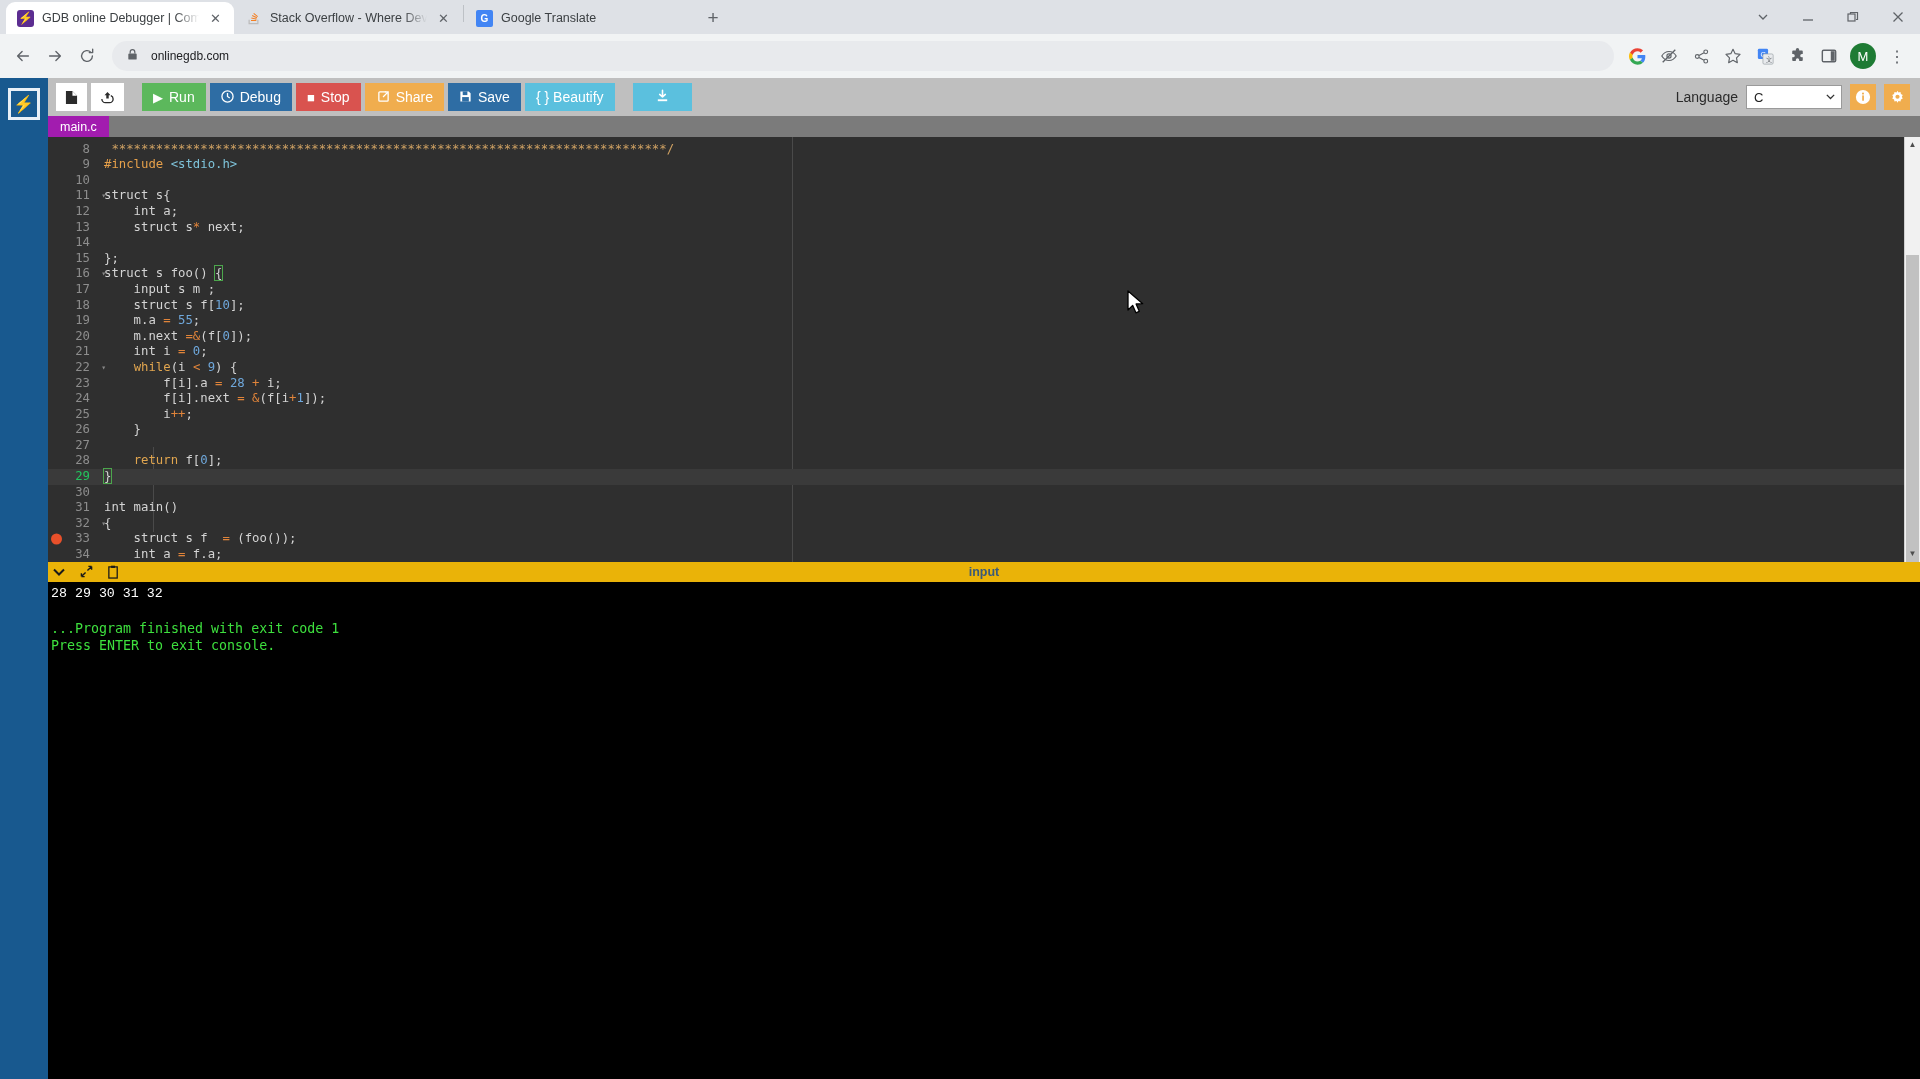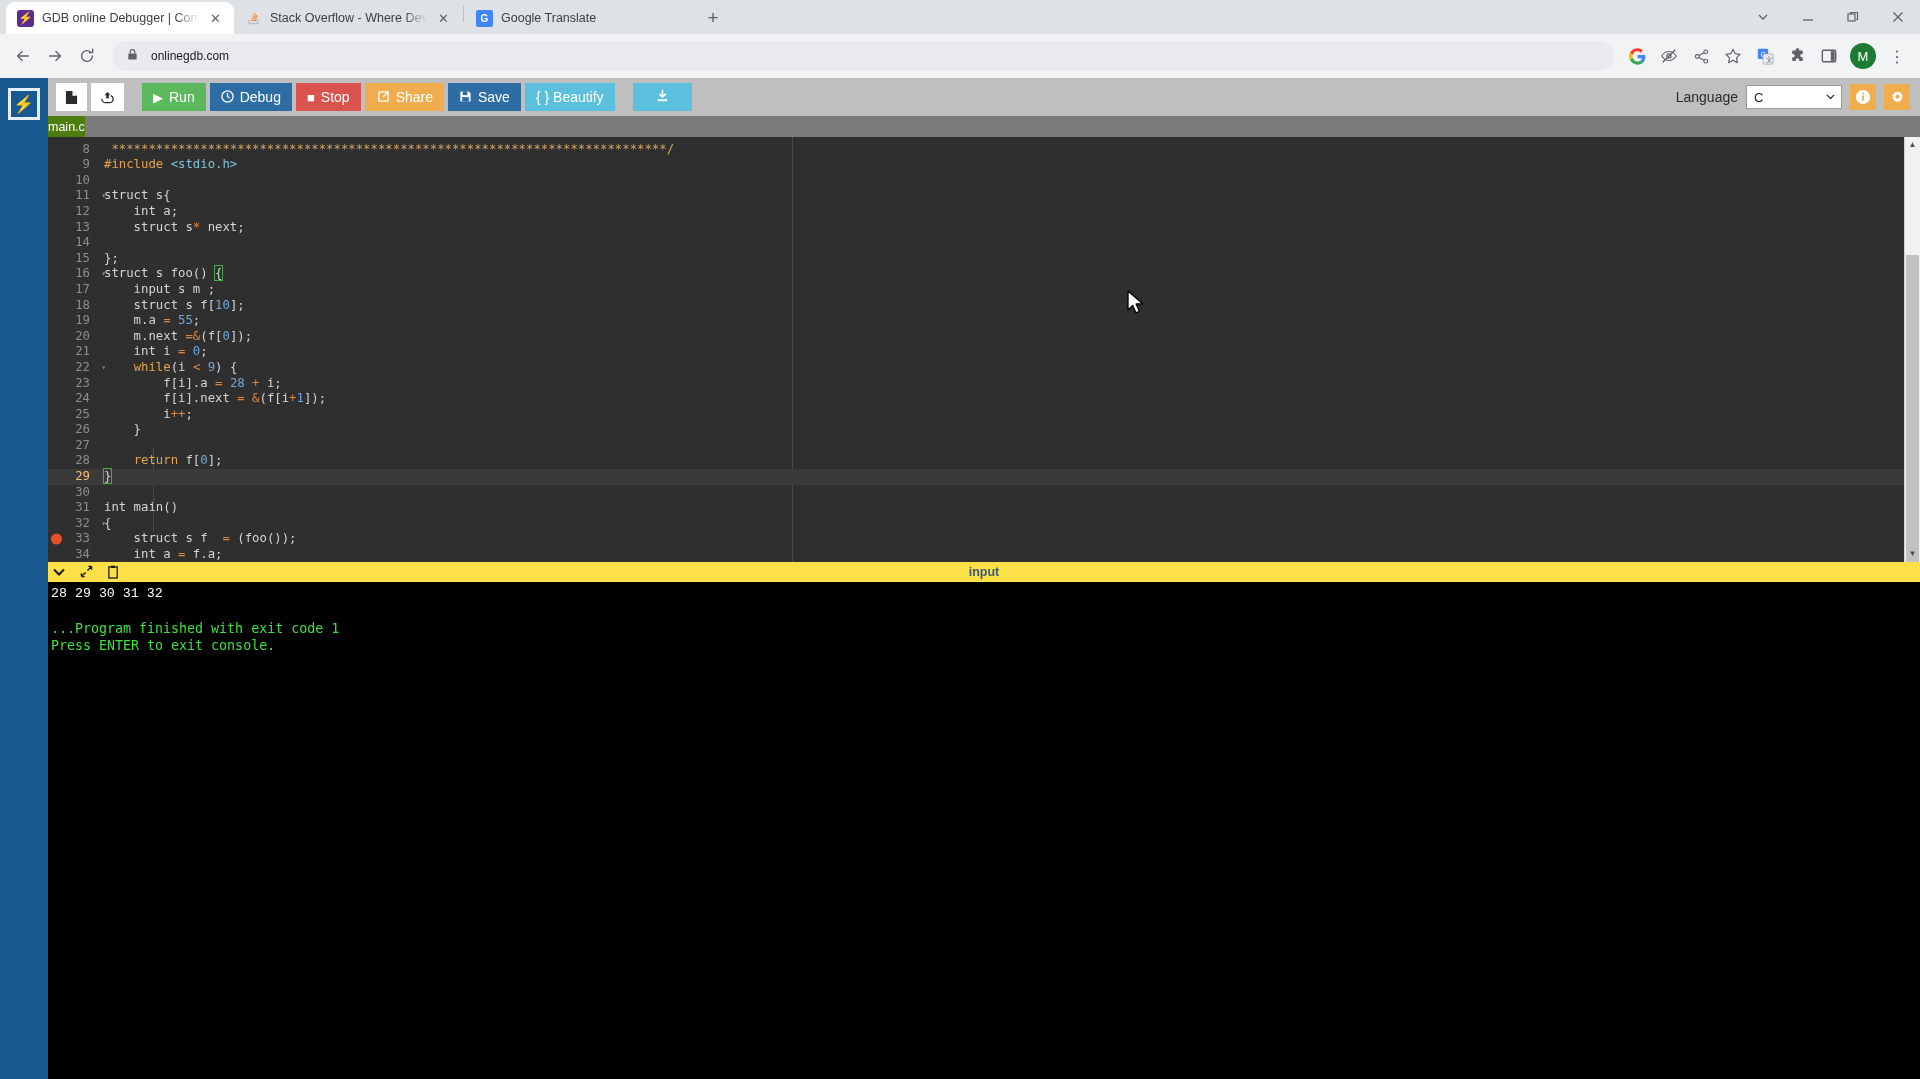--- a/index.html
+++ b/index.html
@@ -134,38 +134,38 @@
   .sqbtn {
     width: 26px; height: 26px; background: #f0ad4e; color: #fff;
     display: flex; align-items: center; justify-content: center;
     font-size: 14px; line-height: 1;
   }
 
   .filetab-row {
     height: 21px; flex: 0 0 21px; background: #7b7b7b; display: flex; align-items: stretch;
   }
   .filetab {
-    background: #4d7c0f; color: #fff; font-size: 12.5px;
-    display: flex; align-items: center; padding: 0 0;
+    background: #a21caf; color: #fff; font-size: 12.5px;
+    display: flex; align-items: center; padding: 0 12px;
   }
 
   
   .editor-wrap { flex: 1 1 auto; position: relative; display: flex; min-height: 0; background: #2f2f2f; overflow: hidden; }
   .editor {
     flex: 1 1 auto; position: relative; background: #2f2f2f; overflow: hidden;
     font-family: "DejaVu Sans Mono", monospace; font-size: 12.3px; line-height: 15.6px;
   }
   .code-scroller { position: absolute; left: 0; right: 0; top: -11px; }
   .cline { display: flex; height: 15.6px; align-items: center; position: relative; }
   .cline.hl { background: #3a3a3a; }
   .gutter {
     width: 49px; flex: 0 0 49px; text-align: right; padding-right: 7px;
     color: #8d8d8d; font-size: 12.3px; position: relative; user-select: none;
   }
-  .gutter.hlnum { color: #fdba74; }
+  .gutter.hlnum { color: #22c55e; }
   .fold {
     position: absolute; right: -9px; top: 50%; transform: translateY(-50%);
     color: #888; font-size: 8px; line-height: 1;
   }
   .bp {
     position: absolute; left: 3px; top: 50%; transform: translateY(-50%);
     width: 11px; height: 11px; border-radius: 50%; background: #e8502a;
   }
   .ctext { flex: 1 1 auto; white-space: pre; padding-left: 7px; color: #d4d4d4; }
 
@@ -193,21 +193,21 @@
   .sb-arrow {
     position: absolute; left: 0; right: 0; height: 16px;
     display: flex; align-items: center; justify-content: center;
     color: #4d4d4d; font-size: 8px; line-height: 1;
   }
   .sb-arrow.up { top: 0; } .sb-arrow.down { bottom: 0; }
   .sb-thumb { position: absolute; left: 1px; right: 1px; top: 118px; height: 402px; background: #c1c1c1; }
 
   
   .console-hdr {
-    height: 20px; flex: 0 0 20px; background: #fde047;
+    height: 20px; flex: 0 0 20px; background: #eab308;
     display: flex; align-items: center; position: relative; padding-left: 4px; gap: 14px;
   }
   .chdr-icon { color: #222; font-size: 12px; line-height: 1; display: flex; align-items: center; }
   .chdr-label {
     position: absolute; left: 0; right: 0; text-align: center;
     font-size: 12.5px; color: #3b5a78; font-weight: bold;
   }
   .console {
     flex: 1 1 auto; background: #000000; color: #ffffff;
     font-family: "DejaVu Sans Mono", monospace; font-size: 13.3px; line-height: 17.5px;

